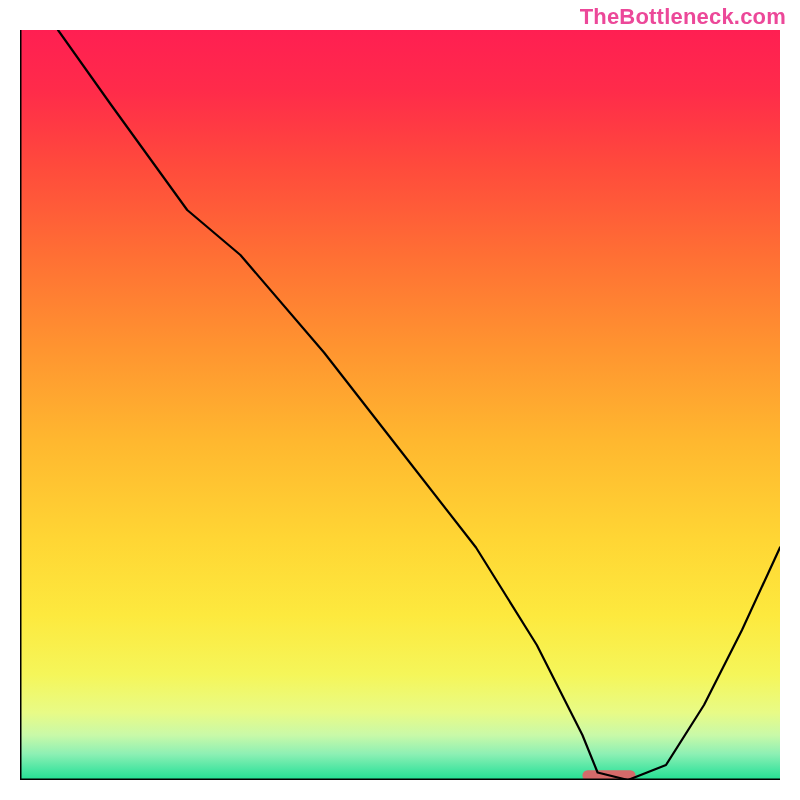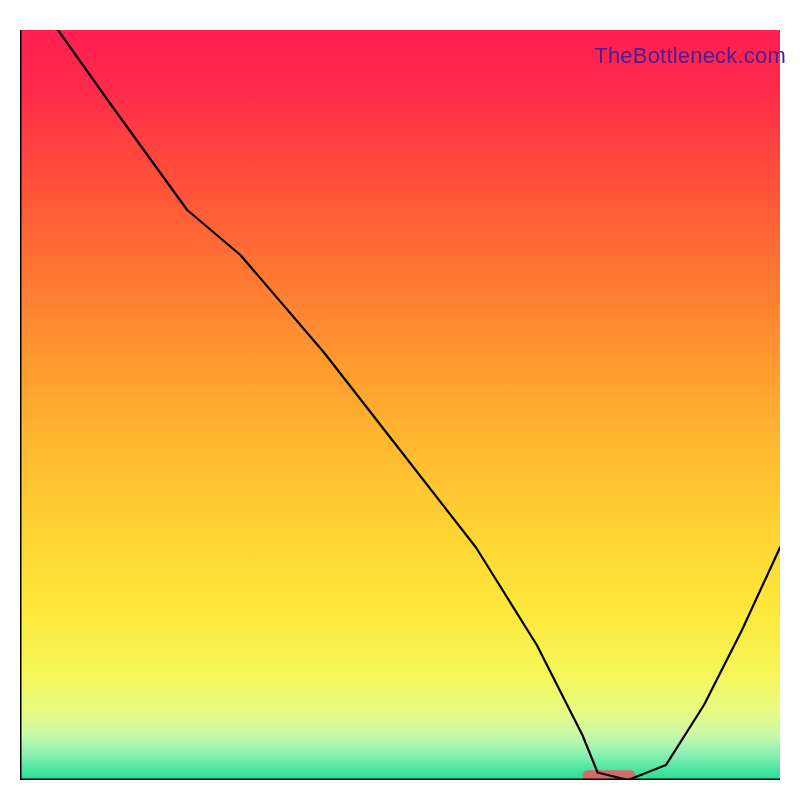--- a/index.html
+++ b/index.html
@@ -13,25 +13,24 @@
   .chart-container {
     position: relative;
     width: 800px;
     height: 800px;
   }
   .watermark {
     position: absolute;
     top: 4px;
     right: 14px;
     font-size: 22px;
-    font-weight: 400;
-    color: #4c1d95;
+    font-weight: 700;
+    color: #ec4899;
     letter-spacing: 0.2px;
     z-index: 10;
-    margin-top: 39px;
   }
   .plot-area {
     position: absolute;
     left: 20px;
     top: 30px;
     width: 760px;
     height: 750px;
     overflow: hidden;
   }
   .plot-area svg {

